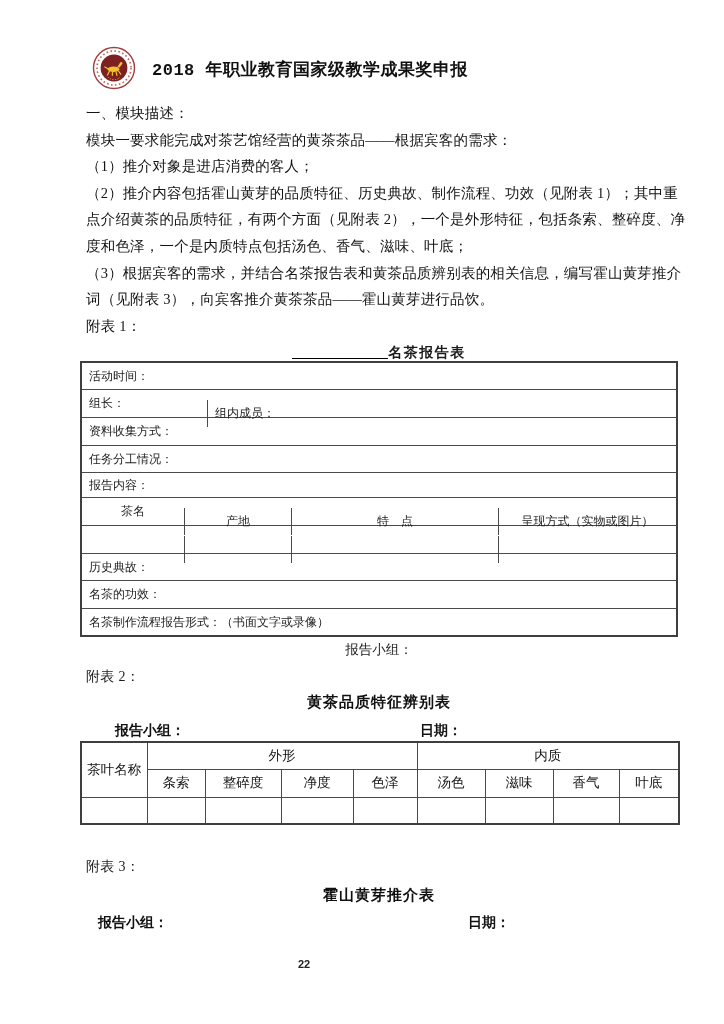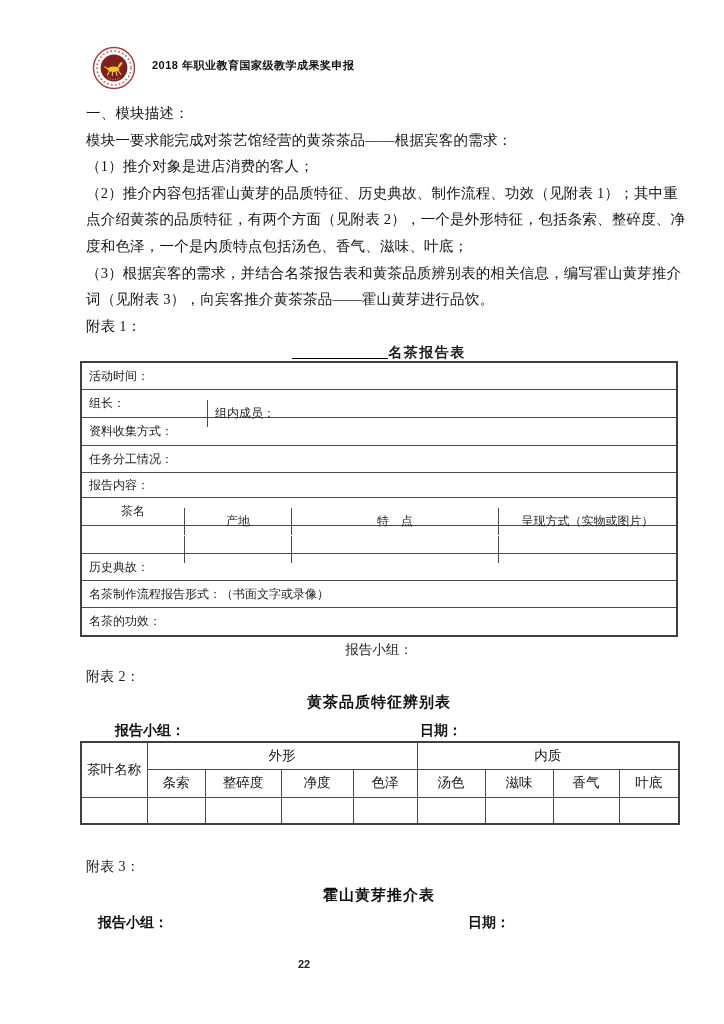--- a/index.html
+++ b/index.html
@@ -9,22 +9,22 @@
     width:724px;height:1024px;
     background:#ffffff;
     font-family:"Liberation Serif","DejaVu Serif",serif;
     color:#1c1c1c;
     overflow:hidden;
   }
   
   .hdr-logo{position:absolute;left:92px;top:46px;width:44px;height:44px;}
   .hdr-title{
     position:absolute;left:152px;top:58px;
-    font-family:Liberation Sans, sans-serif;
-    font-weight:bold;font-size:11px;letter-spacing:0.5px;color:#111;
+    font-family:Liberation Mono, monospace;
+    font-weight:bold;font-size:17px;letter-spacing:0.5px;color:#111;
     white-space:nowrap;
   }
   
   .body-text{position:absolute;left:86px;top:100px;width:600px;}
   .body-line{
     font-size:14.5px;line-height:26.6px;letter-spacing:0.2px;
     white-space:pre;color:#141414;
   }
   
   .t1-caption{
@@ -145,25 +145,25 @@
     </div>
     <div class="t1row" style="height:28px;">
       <div class="t1cell" style="width:102px;"></div>
       <div class="t1cell divided" style="width:107px;"></div>
       <div class="t1cell divided" style="width:207px;"></div>
       <div class="t1cell divided" style="flex:1;"></div>
     </div>
     <div class="t1row" style="height:27px;">
       <div class="t1cell" style="width:100%;">历史典故：</div>
     </div>
+    <div class="t1row" style="height:28px;">
+      <div class="t1cell" style="width:100%;">名茶的功效：</div>
+    </div>
     <div class="t1row" style="height:27px;">
       <div class="t1cell" style="width:100%;">名茶制作流程报告形式：（书面文字或录像）</div>
-    </div>
-    <div class="t1row" style="height:28px;">
-      <div class="t1cell" style="width:100%;">名茶的功效：</div>
     </div>
   </div>
 
   <div class="t1-footer">报告小组：</div>
 
   <div class="appx-label" style="top:668px;">附表 2：</div>
   <div class="section-title" style="top:693px;">黄茶品质特征辨别表</div>
   <div class="bold-label" style="left:115px;top:722px;">报告小组：</div>
   <div class="bold-label" style="left:420px;top:722px;">日期：</div>
 

